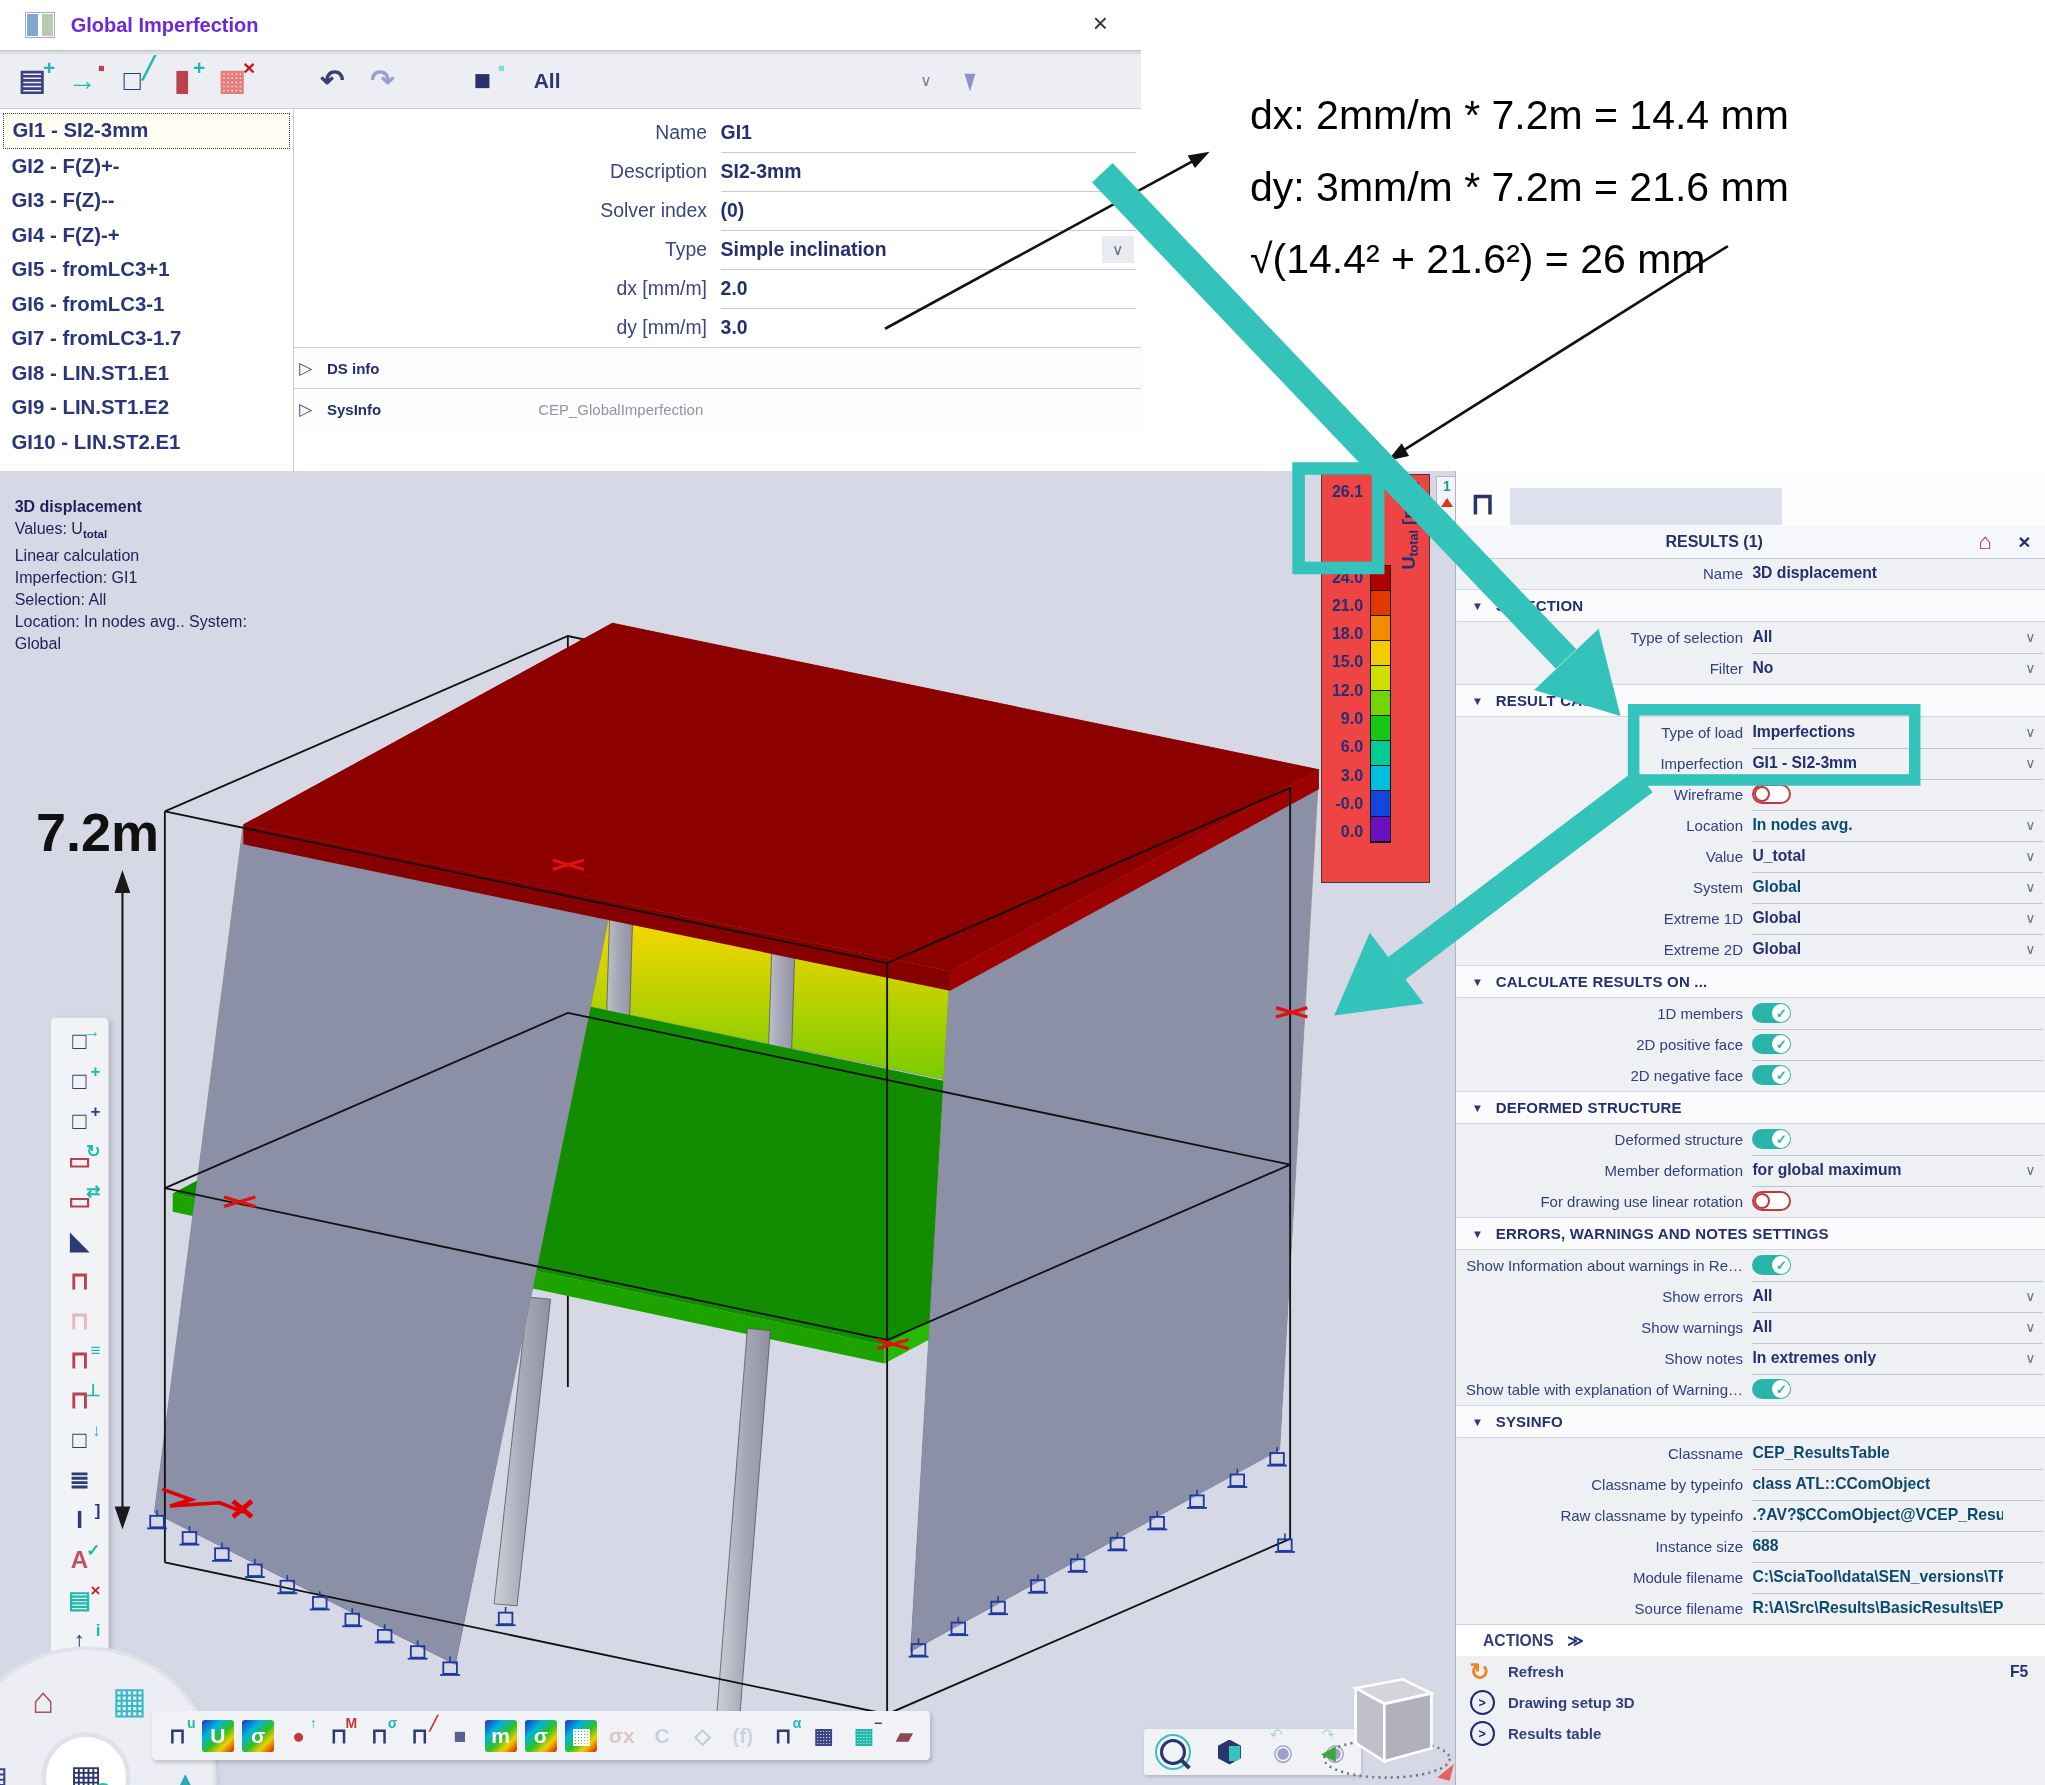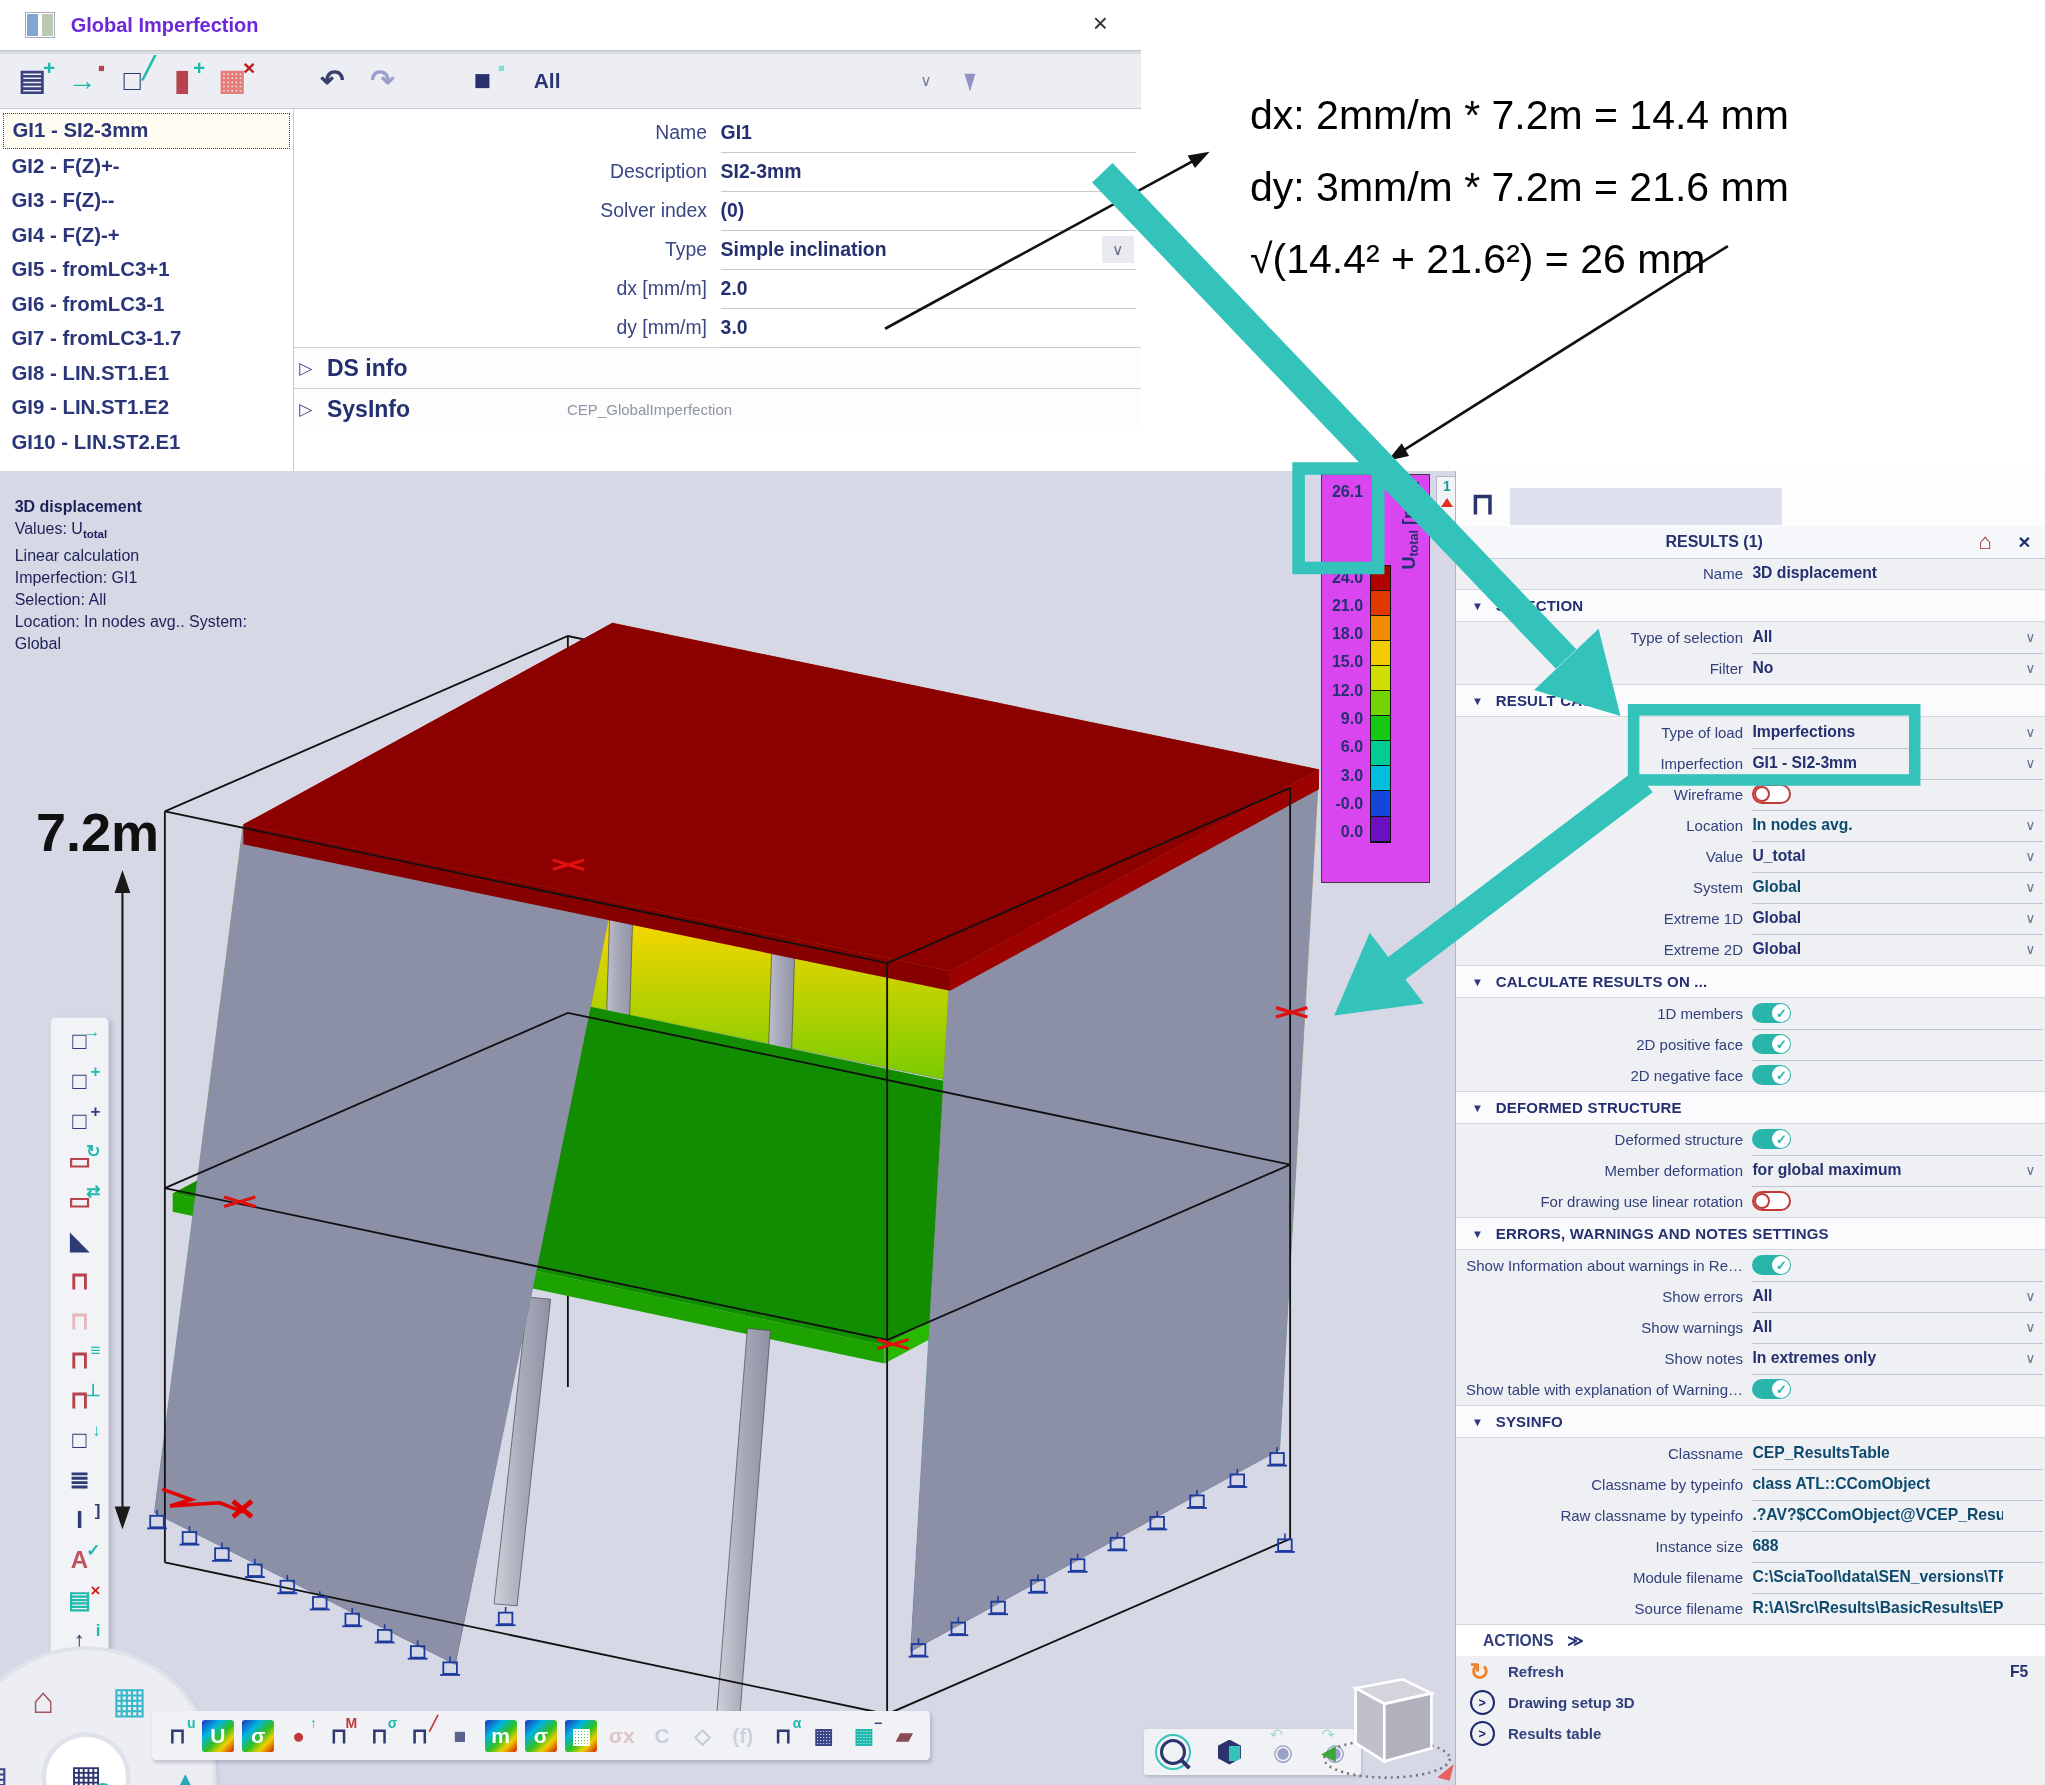--- a/index.html
+++ b/index.html
@@ -27,41 +27,41 @@
   .litem.selected{border:1.6px dotted #444;background:#fffdf2;}
   .dprops{flex:1;position:relative;padding-top:4.2px;}
   .pr{height:39px;display:flex;align-items:center;}
   .pr .plbl{width:413px;text-align:right;font-size:19.4px;color:#3a4584;}
   .pr .pvalwrap{flex:1;height:100%;margin-left:13.6px;margin-right:5.2px;border-bottom:1px solid #c6c9d4;display:flex;align-items:center;position:relative;}
   .pr .pval{font-size:19.4px;font-weight:700;color:#232f6e;}
   .pr .pchev{display:none;}
   .pr.dd .pchev{display:flex;position:absolute;right:2.1px;top:6.3px;width:32px;height:27px;background:#e9ebf1;align-items:center;justify-content:center;color:#6a7090;font-size:15.7px;}
   .grp{height:40px;border-top:1.6px solid #cdd0da;display:flex;align-items:center;background:#fdfdfe;}
   .grp .tri{margin-left:5.2px;color:#394584;font-size:17px;}
-  .grp .glbl{margin-left:14.7px;font-size:23px;font-weight:800;color:#232f6e;}
+  .grp .glbl{margin-left:14.7px;font-size:15px;font-weight:800;color:#232f6e;}
   .grp .gval{margin-left:157px;color:#8f95a5;font-size:15px;}
 
   
   .annotation{position:absolute;left:1250px;top:79px;color:#000;}
   .an-line{font-size:41px;line-height:72px;white-space:nowrap;}
 
   
   .viewport{position:absolute;left:0;top:471px;width:1455px;height:1314px;background:#d6d8e6;overflow:hidden;}
   .vinfo{position:absolute;left:14.7px;top:25px;font-size:16px;line-height:22px;color:#1c2158;}
   .vinfo .vt{font-weight:800;}
   .vinfo sub{font-size:11.5px;font-weight:800;}
   .dimlbl{position:absolute;left:36px;top:330px;font-size:54px;font-weight:600;color:#101010;}
   svg.structure{position:absolute;left:0;top:0;}
 
   .ltools{position:absolute;left:50px;top:546px;width:57px;background:#f2f3f6;border:1px solid #d9dbe3;border-radius:5.2px;
           box-shadow:2.1px 2.6px 4.2px rgba(40,40,70,.18);display:flex;flex-direction:column;align-items:center;padding:7.3px 0;gap:7.9px;}
   .ltools .tbtn{width:44px;height:32px;font-size:24px;}
   .ltools .tbtn .m{font-size:17px;right:1px;top:-2.1px;}
 
-  .legend{position:absolute;left:1321px;top:2.6px;width:107px;height:407px;background:#d946ef;border:1.6px solid #3c3c3c;}
+  .legend{position:absolute;left:1321px;top:2.6px;width:107px;height:407px;background:#ef4444;border:1.6px solid #3c3c3c;}
   .leg-max{position:absolute;left:3.1px;top:8.4px;width:38px;text-align:right;font-size:16px;font-weight:800;color:#243070;}
   .leg-ticks{position:absolute;left:3.1px;top:95px;width:38px;display:flex;flex-direction:column;gap:12.6px;}
   .leg-ticks div{height:15.7px;text-align:right;font-size:16px;font-weight:800;color:#243070;line-height:15.7px;}
   .leg-bar{position:absolute;left:48px;top:90px;width:19px;height:276px;border:1px solid #111;display:flex;flex-direction:column;}
   .leg-bar div{flex:1;border-bottom:0.5px solid #111;}
   .leg-axis{position:absolute;right:8.4px;top:6.3px;writing-mode:vertical-rl;transform:rotate(180deg);font-size:18px;font-weight:800;color:#243070;}
   .leg-axis sub{font-size:12.6px;}
 
   .tab1{position:absolute;left:1436px;top:5.2px;width:20px;height:44px;background:#f2f3f7;border:1px solid #b4b8c6;text-align:center;}
   .tab1 .t1{font-size:14px;font-weight:800;color:#1f9a90;line-height:18px;}

